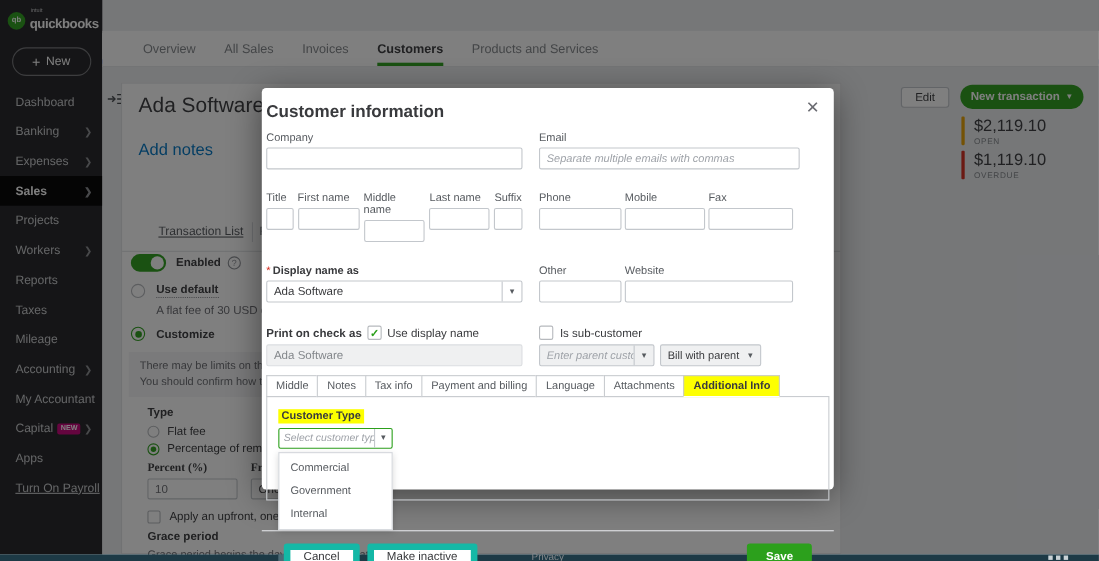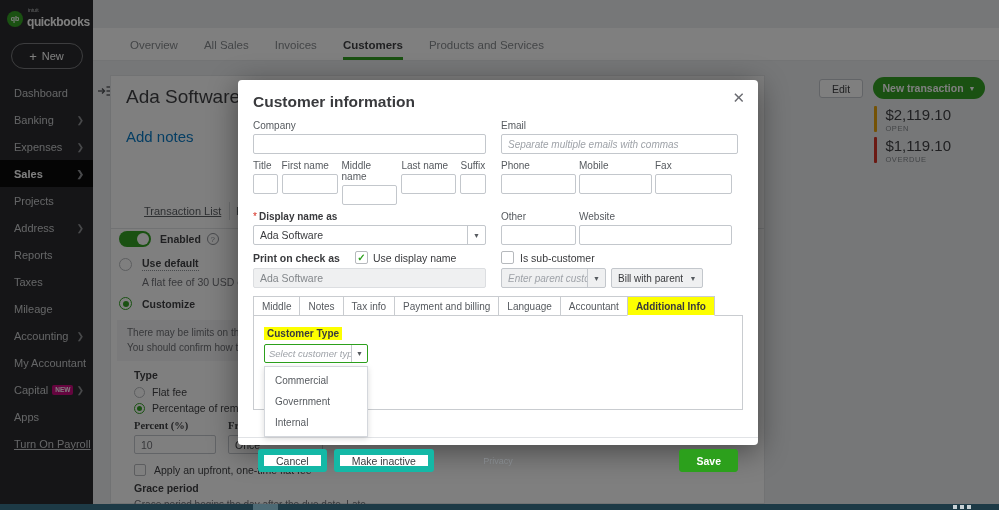--- a/index.html
+++ b/index.html
@@ -83,30 +83,30 @@
   
   .overlay { position:absolute; inset:0 0 6px 0; background:rgba(10,10,10,0.52); z-index:5; }
   .bstrip { position:absolute; left:0; bottom:0; width:100%; height:6px; background:#1d3a46; z-index:8; }
   .bstrip .seg { position:absolute; left:253px; top:0; width:25px; height:6px; background:#4d6a75; }
   .bstrip .glyphs { position:absolute; right:28px; top:1px; display:flex; gap:3px; }
   .bstrip .glyphs i { width:4px; height:4px; background:#c9d2d6; }
 
   
   .modal { position:absolute; left:238px; top:80px; width:520px; height:365px; background:#fff; border-radius:4px; box-shadow:0 6px 30px rgba(0,0,0,0.45); z-index:10; }
   .m-close { position:absolute; right:13px; top:9px; font-size:15px; color:#6b6c72; cursor:pointer; }
-  .m-body { padding:13px 15px 0; }
+  .m-body { padding:13px 4px 0; }
   .m-title { font-size:15.5px; font-weight:bold; color:#393a3d; margin-bottom:9px; }
   .m-row { display:flex; }
   .col-l { width:233px; margin-right:15px; }
   .col-r { width:237px; }
   .flab { font-size:10px; color:#565a5f; margin-bottom:3px; display:block; }
   .flab .req { color:#d52b1e; margin-right:2px; }
   .finput { width:100%; height:20px; border:1px solid #c3c7cc; border-radius:2px; font-size:10.5px; padding:0 6px; color:#393a3d; font-family:"Liberation Sans",sans-serif; }
   .finput::placeholder { color:#9ea2a8; font-style:italic; font-size:10px; }
-  .mb6 { margin-bottom:6px; }
+  .mb6 { margin-bottom:21px; }
   .multi { display:flex; gap:4px; }
   .fsel { height:20px; border:1px solid #c3c7cc; border-radius:2px; font-size:10.5px; color:#393a3d; display:flex; align-items:center; background:#fff; cursor:pointer; }
   .fsel .txt { flex:1; padding:0 6px; overflow:hidden; white-space:nowrap; }
   .fsel .car { width:18px; border-left:1px solid #c3c7cc; align-self:stretch; display:flex; align-items:center; justify-content:center; font-size:7px; color:#565a5f; }
   .fsel.disabled { background:#eff0f1; }
   .fsel.disabled .txt { color:#9ea2a8; font-style:italic; font-size:10px; }
   .inline-cb { display:flex; align-items:center; font-size:10.5px; color:#393a3d; }
   .cb { width:13px; height:13px; border:1px solid #b6b9bd; border-radius:2px; background:#fff; display:flex; align-items:center; justify-content:center; cursor:pointer; flex:none; }
   .cb.checked { color:#2ca01c; font-size:10px; font-weight:bold; }
   .dis-input { width:233px; height:20px; background:#eff0f1; border:1px solid #dcdee1; border-radius:2px; font-size:10.5px; color:#83878b; display:flex; align-items:center; padding:0 6px; }
@@ -157,21 +157,21 @@
           <span class="chev">❯</span>
         </div>
       <div class="snav-item active">
           <span class="lbl">Sales</span>
           <span class="chev">❯</span>
         </div>
       <div class="snav-item">
           <span class="lbl">Projects</span>
         </div>
       <div class="snav-item">
-          <span class="lbl">Address</span>
+          <span class="lbl">Workers</span>
           <span class="chev">❯</span>
         </div>
       <div class="snav-item">
           <span class="lbl">Reports</span>
         </div>
       <div class="snav-item">
           <span class="lbl">Taxes</span>
         </div>
       <div class="snav-item">
           <span class="lbl">Mileage</span>
@@ -370,21 +370,21 @@
           </div>
         </div>
         <div class="col-r multi" style="gap:3px;">
           <div style="width:75px;"><label class="flab">Other</label><input class="finput" style=""></div>
           <div style="width:153px;"><label class="flab">Website</label><input class="finput" style=""></div>
         </div>
       </div>
 
       <div class="m-row" style="margin-bottom:4px; align-items:center;">
         <div class="col-l inline-cb">
-          <b style="font-size:10.5px; margin-right:15px;">Print on check as</b>
+          <b style="font-size:10.5px; margin-right:5px;">Print on check as</b>
           <span class="cb checked">
               <span>✓</span>
             </span>
           <span style="margin-left:5px;">Use display name</span>
         </div>
         <div class="col-r inline-cb">
           <span class="cb"></span>
           <span style="margin-left:6px;">Is sub-customer</span>
         </div>
       </div>
@@ -404,21 +404,21 @@
           </div>
         </div>
       </div>
 
       <div class="m-tabs">
         <span class="m-tab">Middle</span>
         <span class="m-tab">Notes</span>
         <span class="m-tab">Tax info</span>
         <span class="m-tab">Payment and billing</span>
         <span class="m-tab">Language</span>
-        <span class="m-tab">Accountant</span>
+        <span class="m-tab">Attachments</span>
         <span class="m-tab active">Additional Info</span>
       </div>
 
       <div class="m-panel">
         <div class="ct-label">Customer Type</div>
         <div class="ct-combo">
           <span class="txt">Select customer type</span>
           <span class="car">▼</span>
         </div>
         <div class="ct-list">

